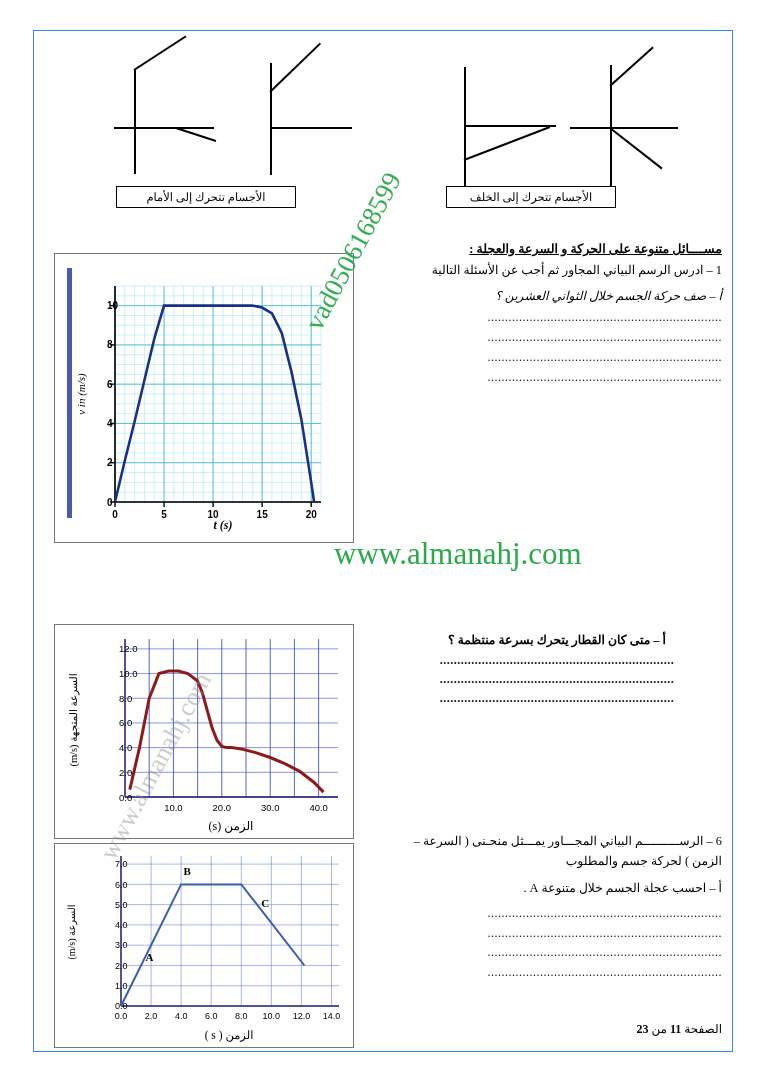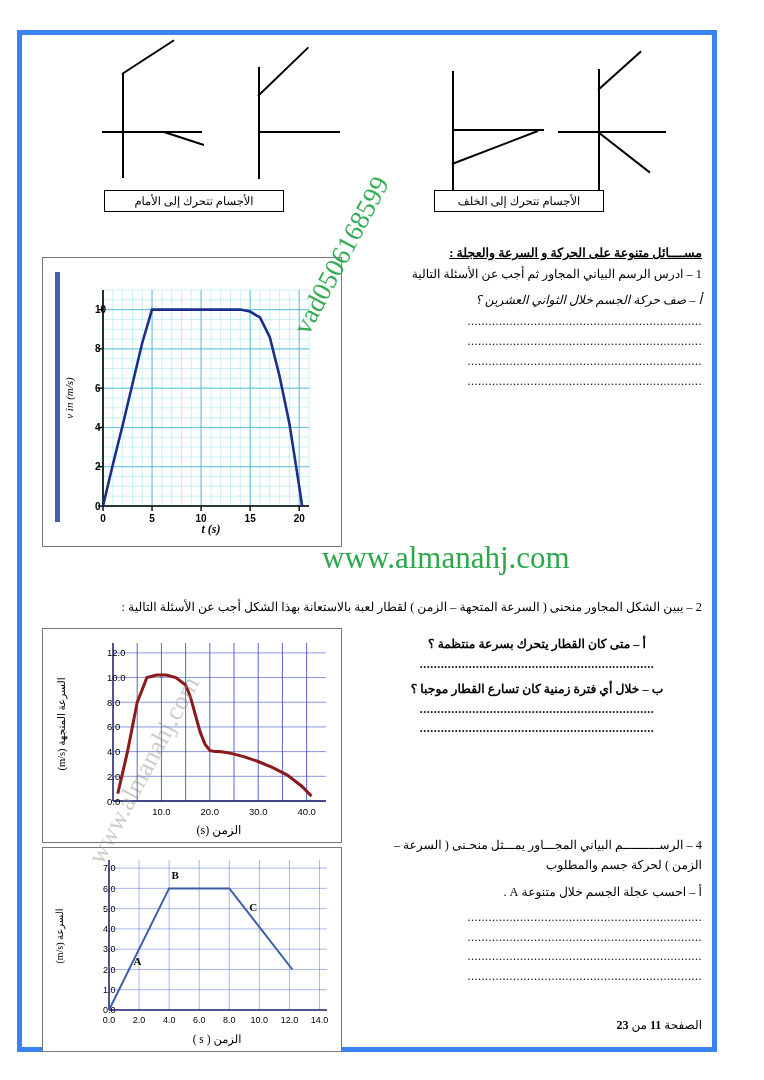--- a/index.html
+++ b/index.html
@@ -6,23 +6,23 @@
   html, body { margin: 0; padding: 0; }
   body {
     width: 764px; height: 1080px;
     background: #ffffff;
     font-family: "Liberation Serif", serif;
     position: relative;
     overflow: hidden;
   }
   .page-frame {
     position: absolute;
-    left: 17px; top: 30px;
+    left: 33px; top: 30px;
     width: 700px; height: 1022px;
-    border: 5px solid #3b82f6;
+    border: 1px solid #3b82f6;
     background: #fff;
   }
 
   
   .diagrams {
     position: absolute; left: 0; top: 0;
     width: 100%; height: 185px;
   }
   .diag { position: absolute; }
   .line { position: absolute; background: #000; }
@@ -156,32 +156,30 @@
   <div class="qcol">
     <div class="qhead">مســــائل متنوعة على الحركة و السرعة والعجلة :</div>
     <div class="q justify">1 – ادرس الرسم البياني المجاور ثم أجب عن الأسئلة التالية</div>
     <div class="q sub">أ – صف حركة الجسم خلال الثواني العشرين ؟</div>
     <div class="dots">...................................................................</div>
     <div class="dots">...................................................................</div>
     <div class="dots">...................................................................</div>
     <div class="dots">...................................................................</div>
   </div>
 
-  <div class="wide-q">2 – يبين الشكل المجاور منحنى ( السرعة المتجهة – الزمن ) لقطار لعبة بالاستعانة بهذا الشكل أجب عن الأسئلة التالية :</div>
 
   <div style="position:absolute; right:10px; top:600px; width:330px; font-size:12.3px; line-height:1.6; text-align:center;font-weight:bold;">
     <div>أ – متى كان القطار يتحرك بسرعة منتظمة ؟</div>
     <div class="dots">...................................................................</div>
-    <div style="margin-top:6px;">ب – خلال أي فترة زمنية كان تسارع القطار موجبا ؟</div>
     <div class="dots">...................................................................</div>
     <div class="dots">...................................................................</div>
   </div>
 
   <div style="position:absolute; right:10px; top:800px; width:330px; font-size:12.3px; line-height:1.65; text-align:right;">
-    <div>4 – الرســــــــــم البياني المجـــاور يمـــثل منحـنى ( السرعة – الزمن ) لحركة جسم والمطلوب</div>
+    <div>6 – الرســــــــــم البياني المجـــاور يمـــثل منحـنى ( السرعة – الزمن ) لحركة جسم والمطلوب</div>
     <div style="margin-top:6px;">أ – احسب عجلة الجسم خلال متنوعة A .</div>
     <div class="dots" style="margin-top:6px;">...................................................................</div>
     <div class="dots">...................................................................</div>
     <div class="dots">...................................................................</div>
     <div class="dots">...................................................................</div>
   </div>
 
   <div class="pagefoot">
     <span>الصفحة</span>
     <b>11</b>

